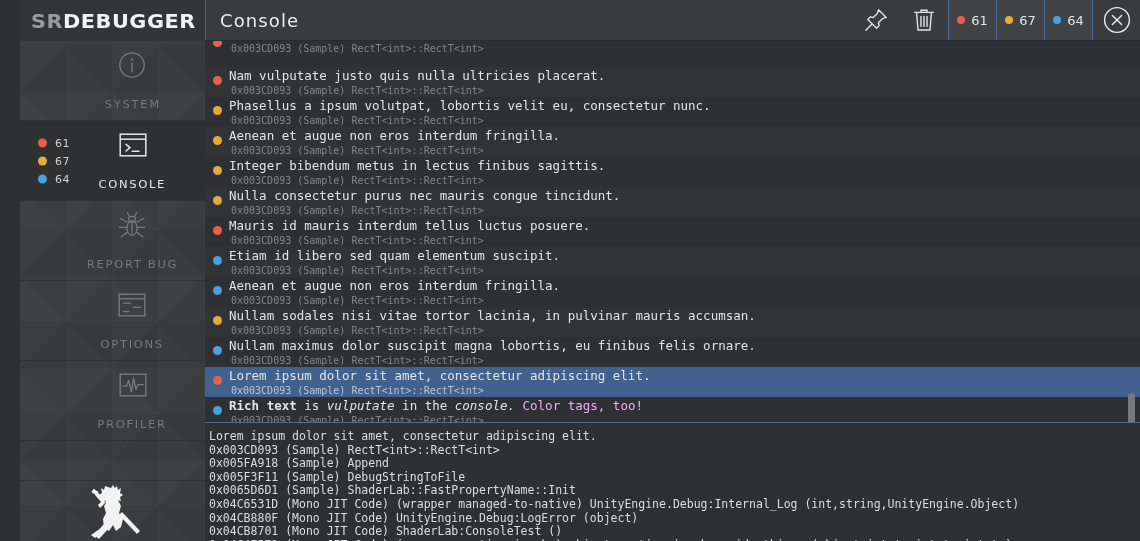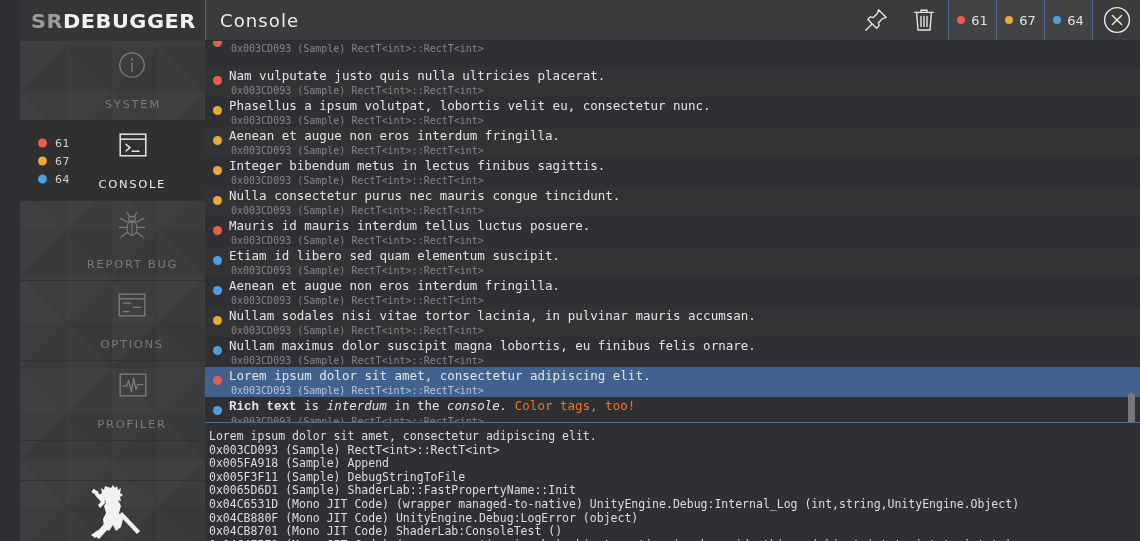--- a/index.html
+++ b/index.html
@@ -201,23 +201,23 @@
   }
   .log-sub {
     font-size: 10px;
     line-height: 13px;
     color: #84858a;
     white-space: nowrap;
     overflow: hidden;
     padding-left: 2px;
   }
   .log-row.selected .log-sub { color: #b9c6d8; }
-  .rt-b { font-weight: bold; font-family: Liberation Mono, monospace; }
+  .rt-b { font-weight: bold; }
   .rt-i { font-style: italic; }
-  .rt-g { color: #f97316; }
+  .rt-g { color: #f0abfc; }
 
   
   #log-scroll {
     position: absolute;
     right: 4px; top: 0;
     width: 10px; height: 100%;
     pointer-events: none;
   }
   #log-thumb {
     position: absolute;
@@ -455,21 +455,21 @@
             <div class="log-msg">Nullam maximus dolor suscipit magna lobortis, eu finibus felis ornare.</div>
             <div class="log-sub">0x003CD093 (Sample) RectT&lt;int&gt;::RectT&lt;int&gt;</div>
           </div>
           <div class="log-row alt selected">
             <span class="bullet" style="background: rgb(232, 96, 76);"></span>
             <div class="log-msg">Lorem ipsum dolor sit amet, consectetur adipiscing elit.</div>
             <div class="log-sub">0x003CD093 (Sample) RectT&lt;int&gt;::RectT&lt;int&gt;</div>
           </div>
           <div class="log-row">
             <span class="bullet" style="background: rgb(74, 159, 224);"></span>
-            <div class="log-msg"><span class="rt-b">Rich text</span> is <span class="rt-i">interdum</span> in the <span class="rt-i">console.</span> <span class="rt-g">Color tags, too!</span></div>
+            <div class="log-msg"><span class="rt-b">Rich text</span> is <span class="rt-i">vulputate</span> in the <span class="rt-i">console.</span> <span class="rt-g">Color tags, too!</span></div>
             <div class="log-sub">0x003CD093 (Sample) RectT&lt;int&gt;::RectT&lt;int&gt;</div>
           </div>
         </div>
       <div id="log-scroll">
         <div id="log-thumb" style="top: 352px; height: 33px;"></div>
       </div>
     </div>
 
     <div id="detail">
         <div class="detail-line">Lorem ipsum dolor sit amet, consectetur adipiscing elit.</div>

